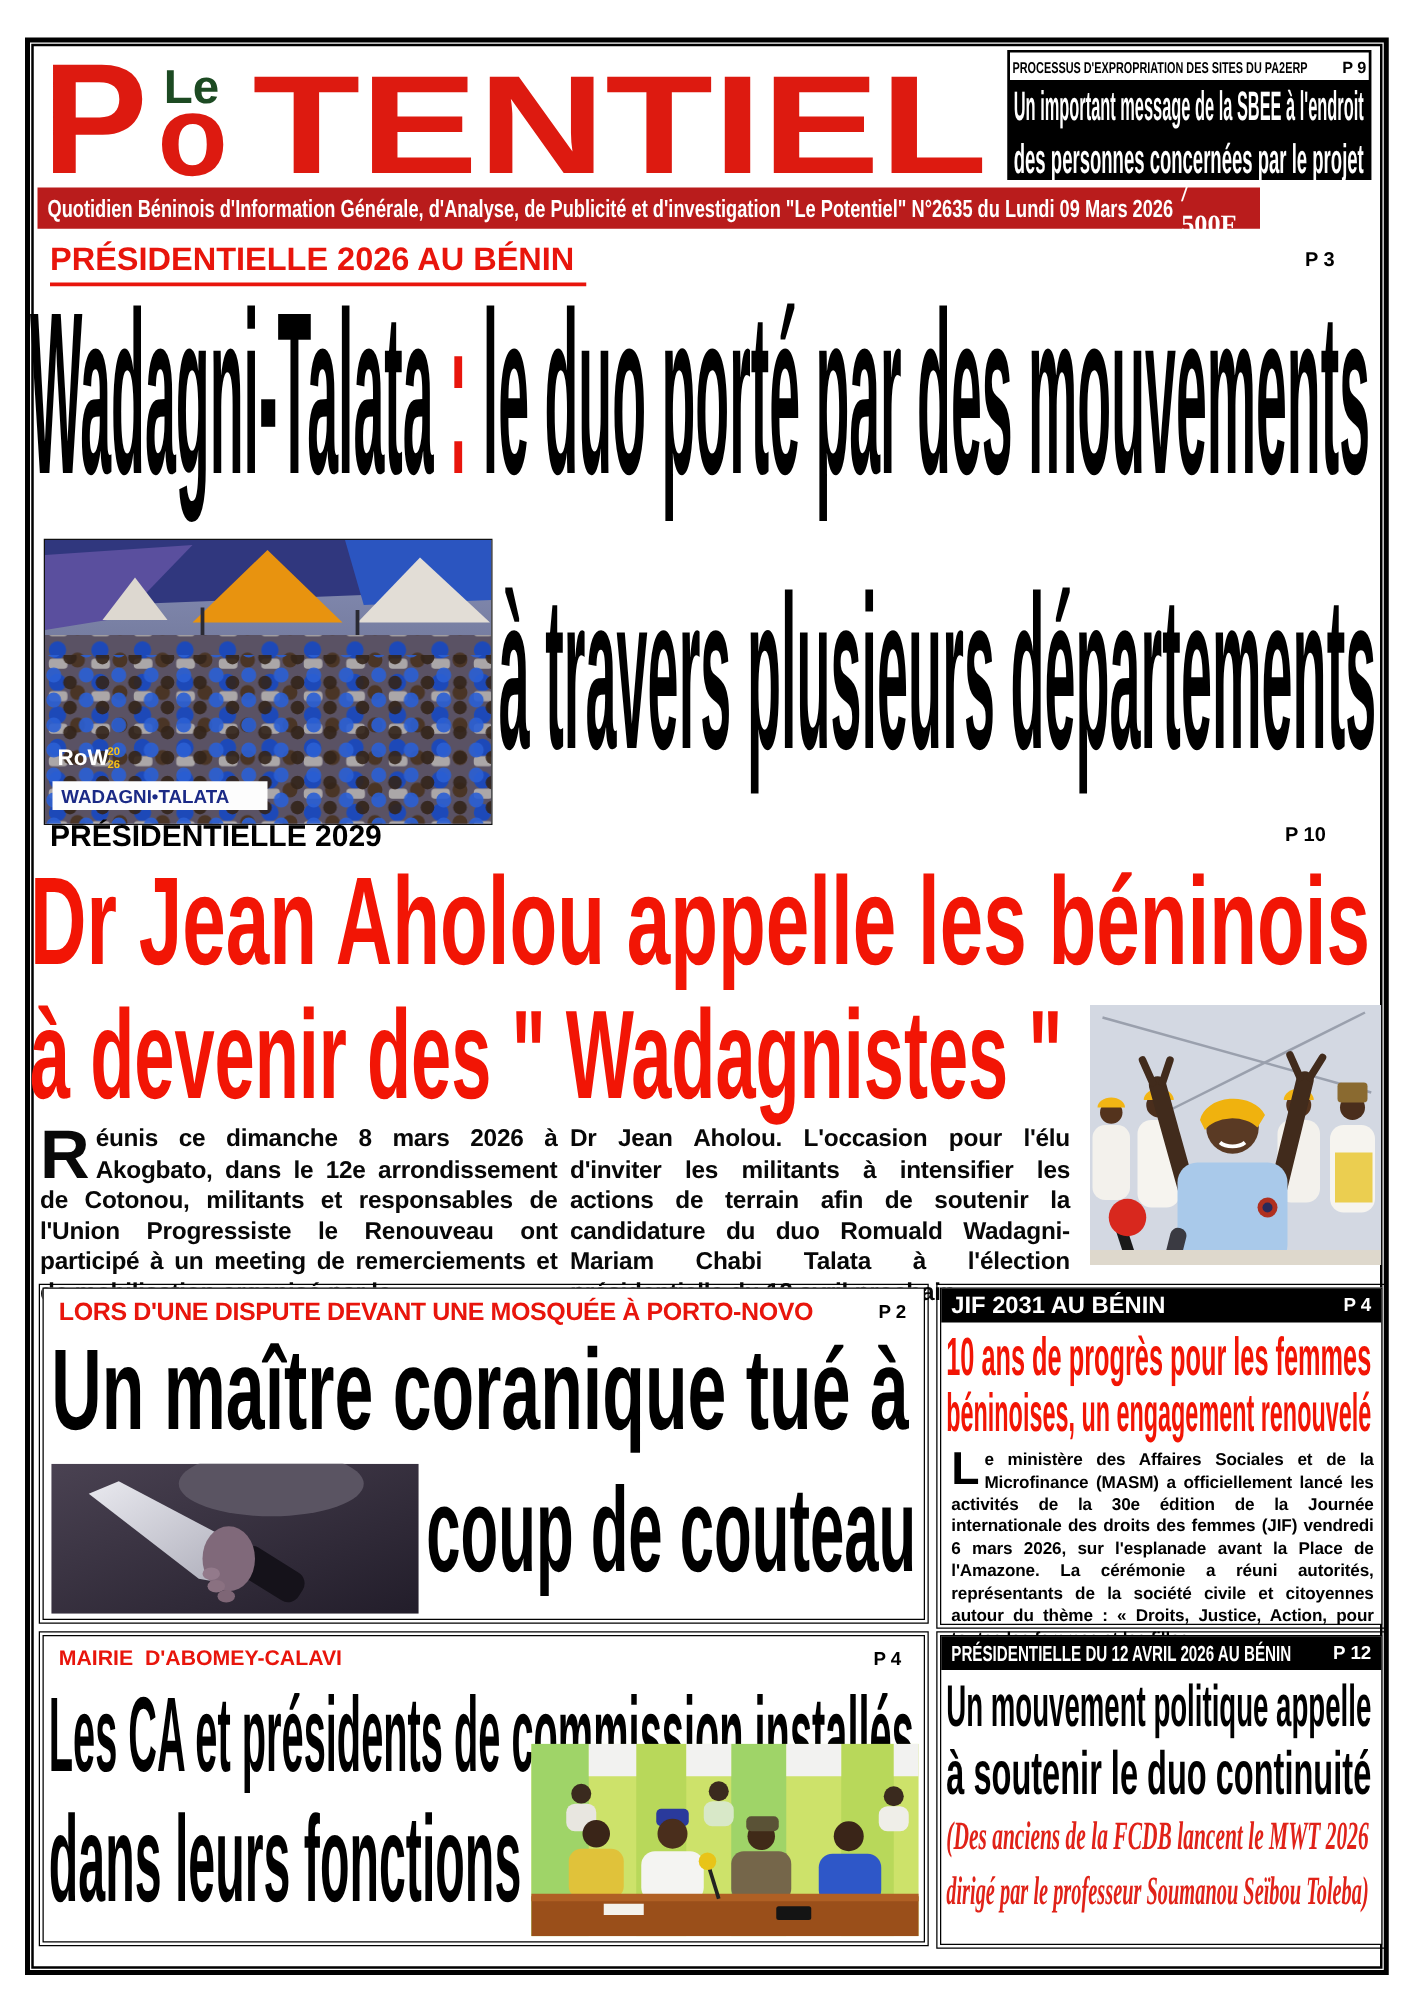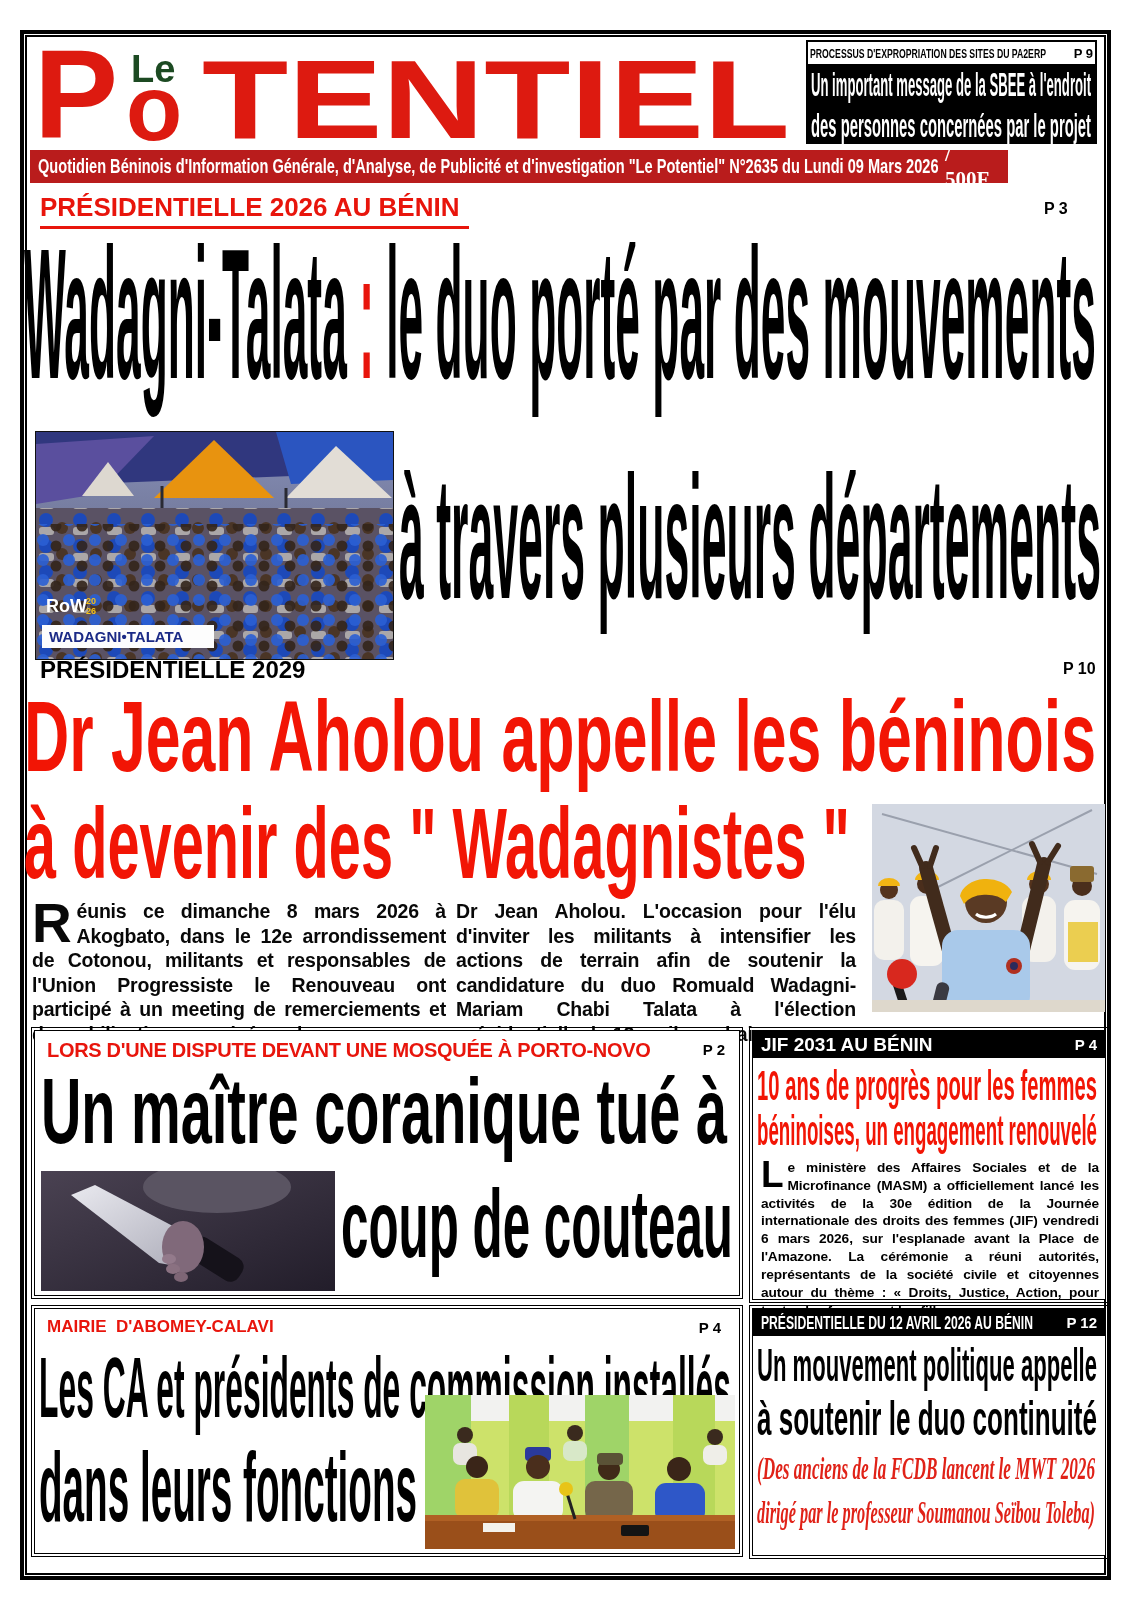--- a/index.html
+++ b/index.html
@@ -115,21 +115,21 @@
     <text x="50" y="182" font-size="9" fill="#f4c018">26</text>
     <rect x="6" y="193" width="172" height="23" fill="#fdfdfd"></rect>
     <text x="13" y="210" font-size="15" fill="#1b2a86">WADAGNI•TALATA</text>
   </svg>
 
   <svg class="abs" style="left:397px;top:436px;" width="712" height="216" viewBox="0 0 712 216">
     <text x="2" y="162" font-size="175" fill="#000" textLength="702" lengthAdjust="spacingAndGlyphs">à travers plusieurs départements</text>
   </svg>
 
   <div class="abs kick" style="left:40px;top:656px;font-size:24px;">PRÉSIDENTIELLE 2029</div>
-  <div class="abs pageref" style="left:1063px;top:660px;text-align:center;">P 10</div>
+  <div class="abs pageref" style="left:1028px;top:660px;text-align:center;">P 10</div>
 
   <svg class="abs" style="left:24px;top:686px;" width="1084" height="106" viewBox="0 0 1084 106">
     <text x="0" y="85" font-size="100" fill="#f21505" textLength="1072" lengthAdjust="spacingAndGlyphs">Dr Jean Aholou appelle les béninois</text>
   </svg>
   <svg class="abs" style="left:24px;top:792px;" width="842" height="108" viewBox="0 0 842 108">
     <text x="0" y="86" font-size="101" fill="#f21505" textLength="826" lengthAdjust="spacingAndGlyphs">à devenir des " Wadagnistes "</text>
   </svg>
 
   <svg class="abs" style="left:872px;top:804px;" width="233" height="208" viewBox="0 0 233 208">
     <rect width="233" height="208" fill="#d3d8e2"></rect>

